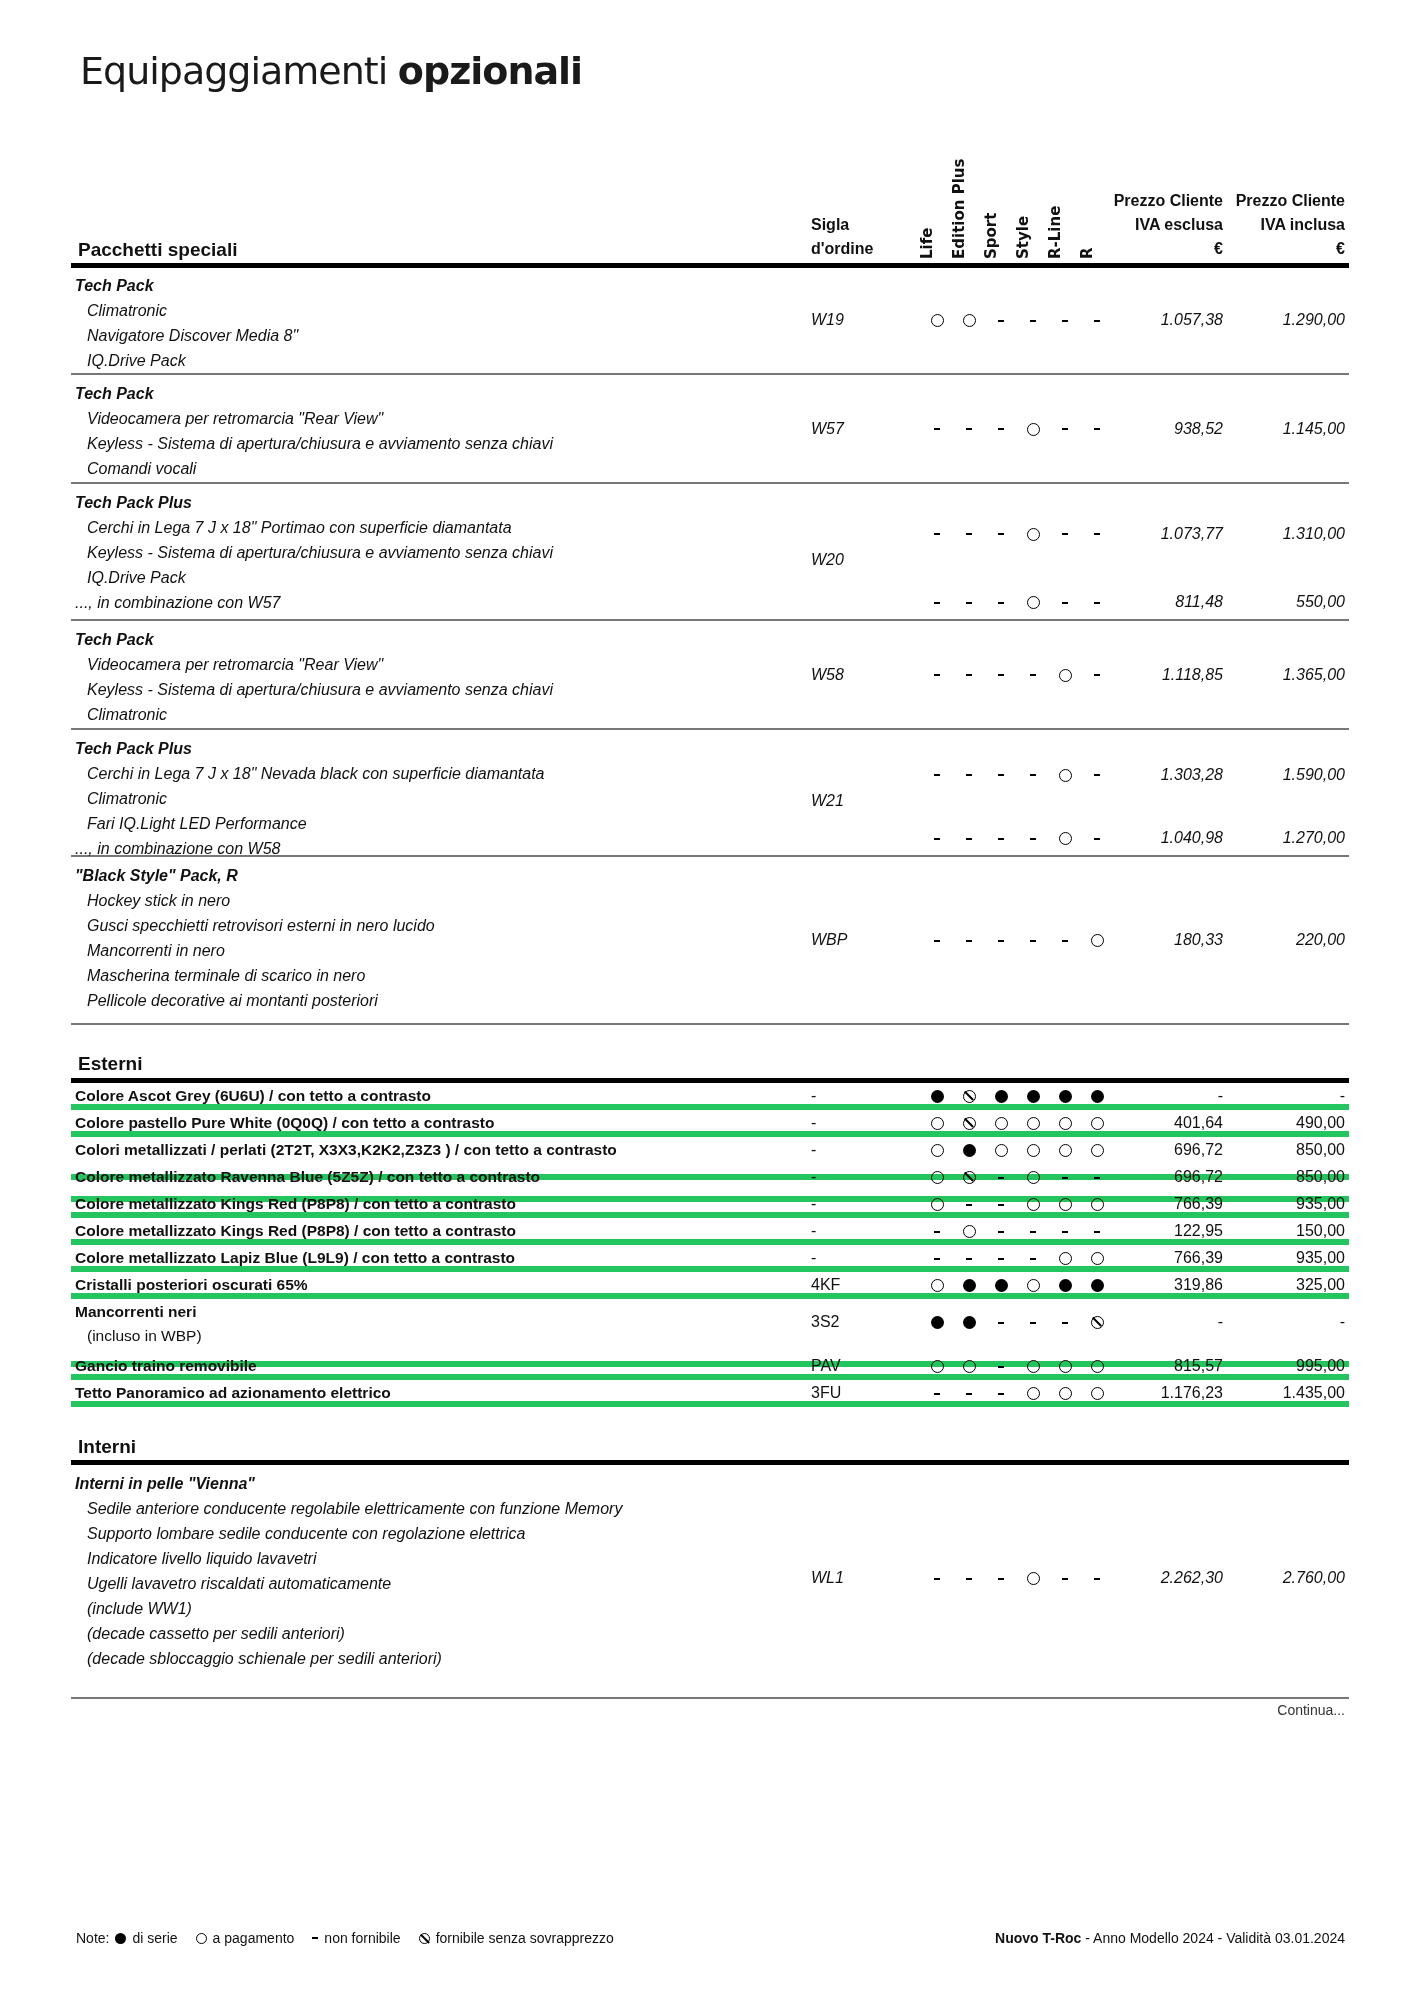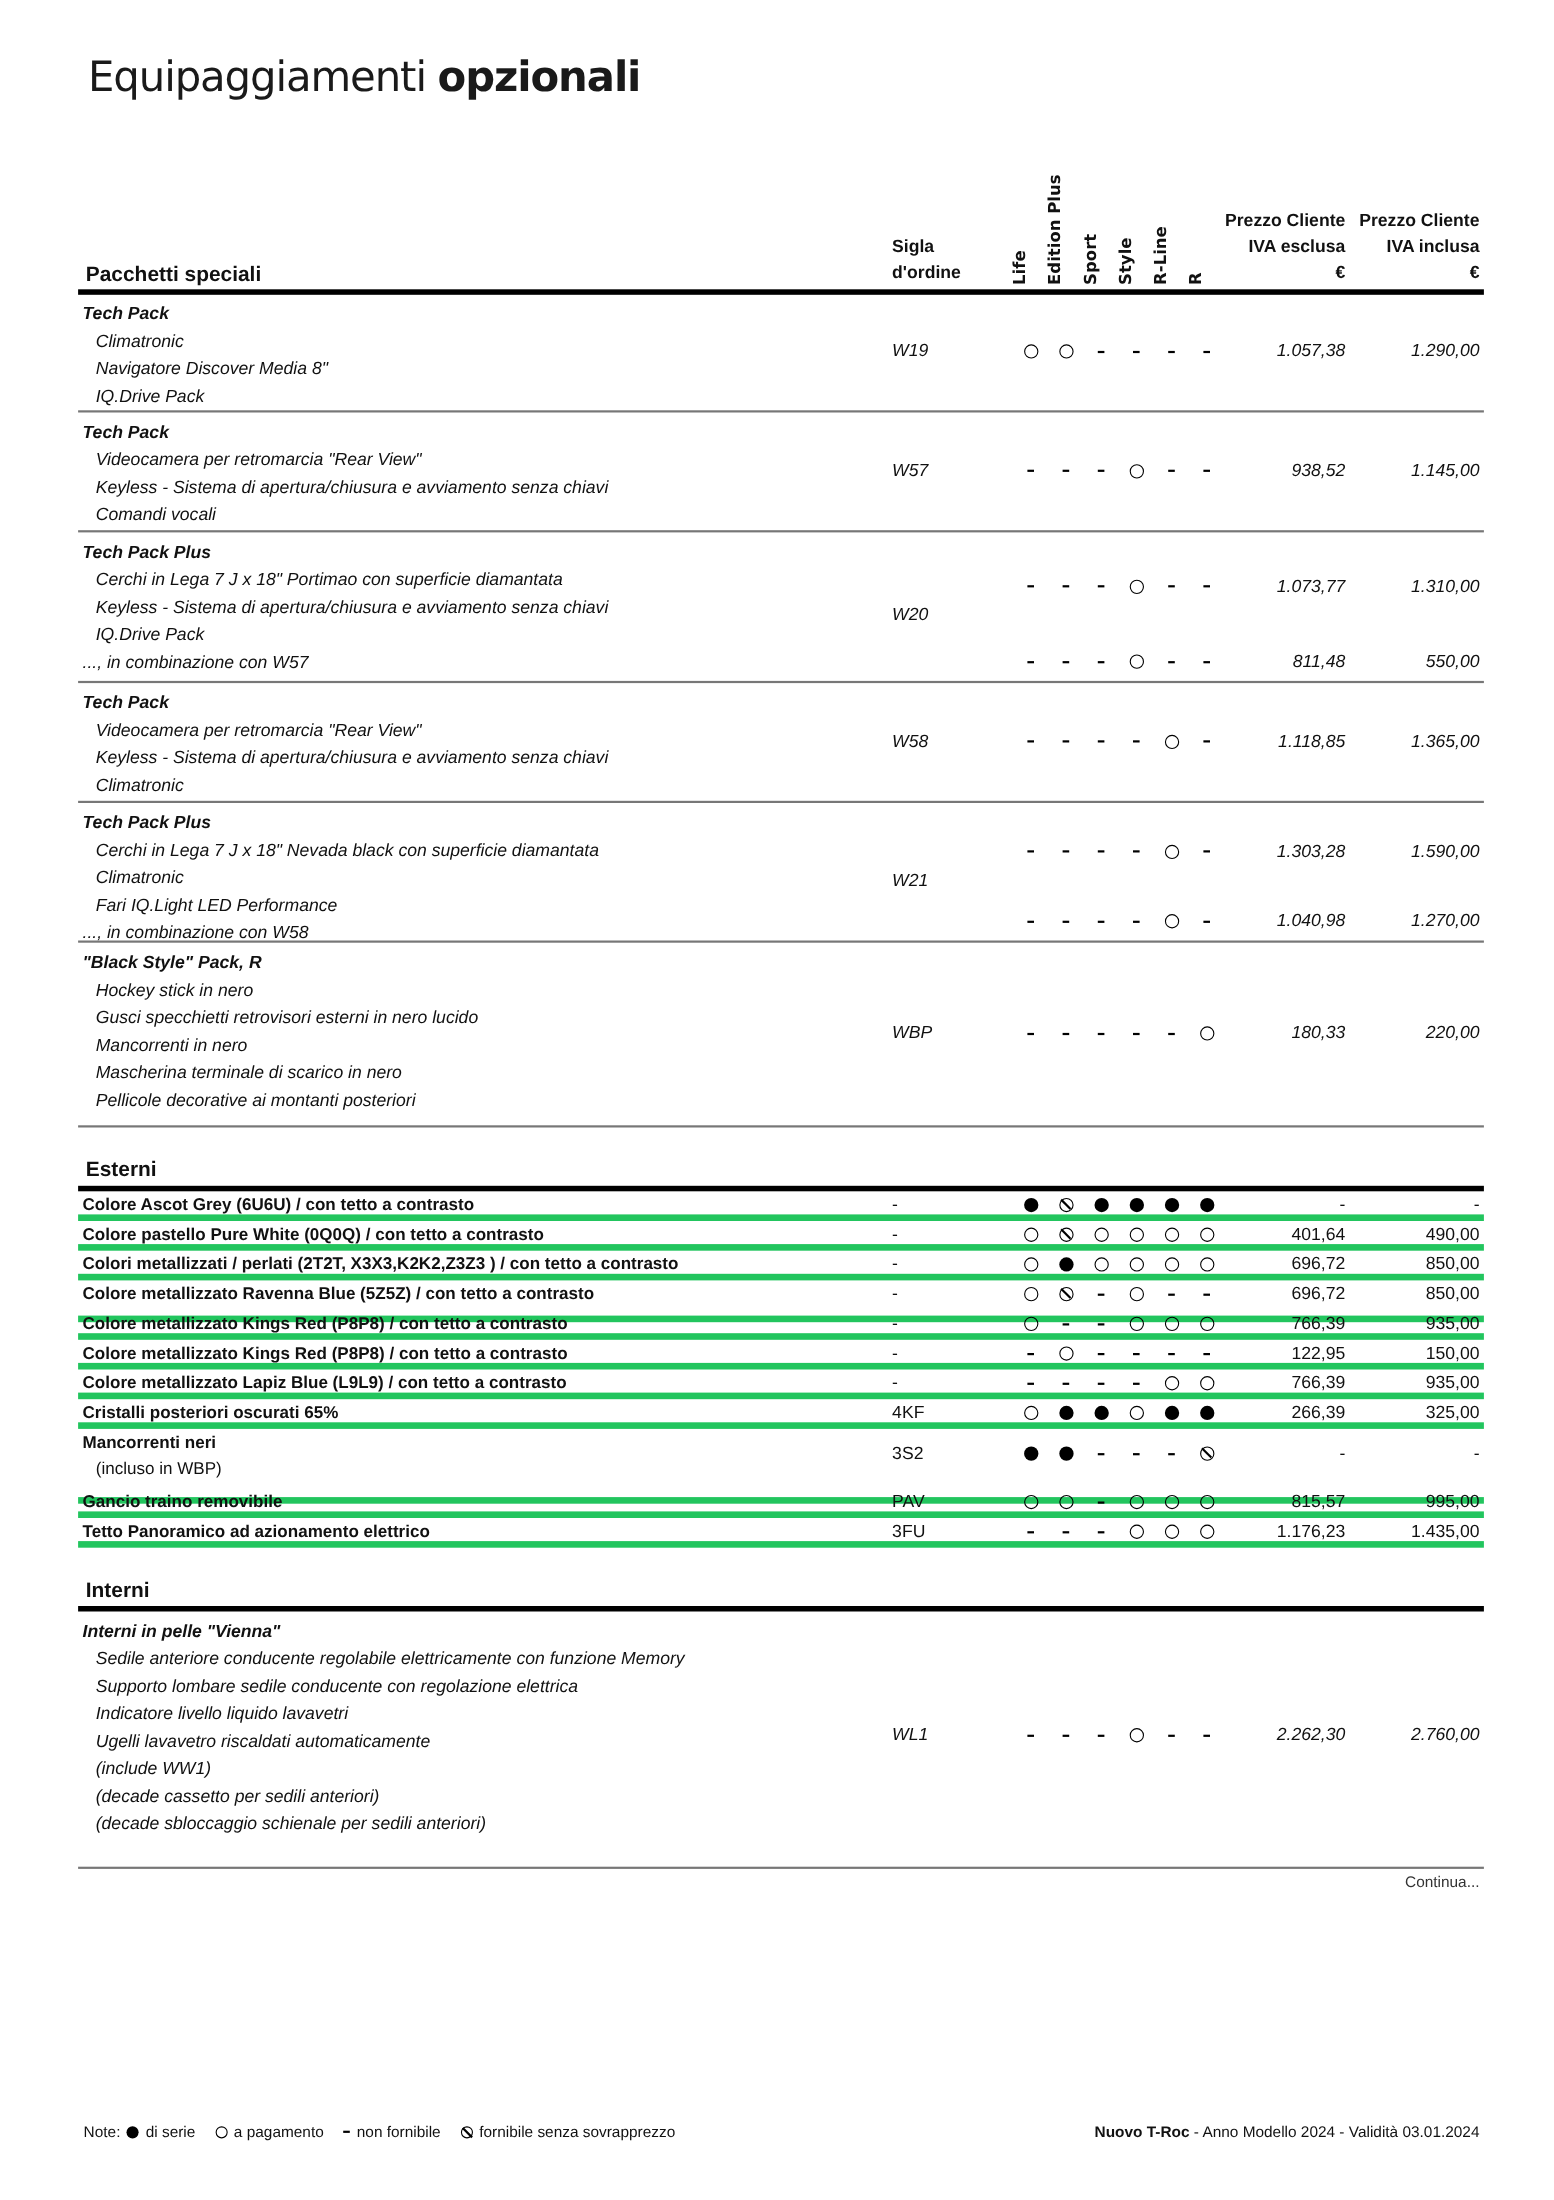--- a/index.html
+++ b/index.html
@@ -236,21 +236,21 @@
       <div class="code" style="top: 4px;">-</div>
       <div class="sym" style="left: 856px; top: 4px;"><span class="ring"></span></div>
       <div class="sym" style="left: 888px; top: 4px;"><span class="nocost"></span></div>
       <div class="sym" style="left: 920px; top: 4px;"><span class="ring"></span></div>
       <div class="sym" style="left: 952px; top: 4px;"><span class="ring"></span></div>
       <div class="sym" style="left: 984px; top: 4px;"><span class="ring"></span></div>
       <div class="sym" style="left: 1016px; top: 4px;"><span class="ring"></span></div>
       <div class="pr1" style="top: 4px;">401,64</div>
       <div class="pr2" style="top: 4px;">490,00</div>
     </div>
-    <div class="erow" style="top: 1137px; height: 27px;">
+    <div class="erow" style="top: 1137px; height: 43px;">
       <div class="lbl"><span>Colori metallizzati / perlati (2T2T, X3X3,K2K2,Z3Z3 ) / con tetto a contrasto</span></div>
       <div class="code" style="top: 4px;">-</div>
       <div class="sym" style="left: 856px; top: 4px;"><span class="ring"></span></div>
       <div class="sym" style="left: 888px; top: 4px;"><span class="dot"></span></div>
       <div class="sym" style="left: 920px; top: 4px;"><span class="ring"></span></div>
       <div class="sym" style="left: 952px; top: 4px;"><span class="ring"></span></div>
       <div class="sym" style="left: 984px; top: 4px;"><span class="ring"></span></div>
       <div class="sym" style="left: 1016px; top: 4px;"><span class="ring"></span></div>
       <div class="pr1" style="top: 4px;">696,72</div>
       <div class="pr2" style="top: 4px;">850,00</div>
@@ -305,21 +305,21 @@
     </div>
     <div class="erow" style="top: 1272px; height: 27px;">
       <div class="lbl"><span>Cristalli posteriori oscurati 65%</span></div>
       <div class="code" style="top: 4px;">4KF</div>
       <div class="sym" style="left: 856px; top: 4px;"><span class="ring"></span></div>
       <div class="sym" style="left: 888px; top: 4px;"><span class="dot"></span></div>
       <div class="sym" style="left: 920px; top: 4px;"><span class="dot"></span></div>
       <div class="sym" style="left: 952px; top: 4px;"><span class="ring"></span></div>
       <div class="sym" style="left: 984px; top: 4px;"><span class="dot"></span></div>
       <div class="sym" style="left: 1016px; top: 4px;"><span class="dot"></span></div>
-      <div class="pr1" style="top: 4px;">266,39</div>
+      <div class="pr1" style="top: 4px;">319,86</div>
       <div class="pr2" style="top: 4px;">325,00</div>
     </div>
     <div class="erow" style="top: 1299px; height: 68px;">
       <div class="lbl"><span>Mancorrenti neri</span><span class="subl">(incluso in WBP)</span></div>
       <div class="code" style="top: 14px;">3S2</div>
       <div class="sym" style="left: 856px; top: 14px;"><span class="dot"></span></div>
       <div class="sym" style="left: 888px; top: 14px;"><span class="dot"></span></div>
       <div class="sym" style="left: 920px; top: 14px;"><span class="dash"></span></div>
       <div class="sym" style="left: 952px; top: 14px;"><span class="dash"></span></div>
       <div class="sym" style="left: 984px; top: 14px;"><span class="dash"></span></div>

